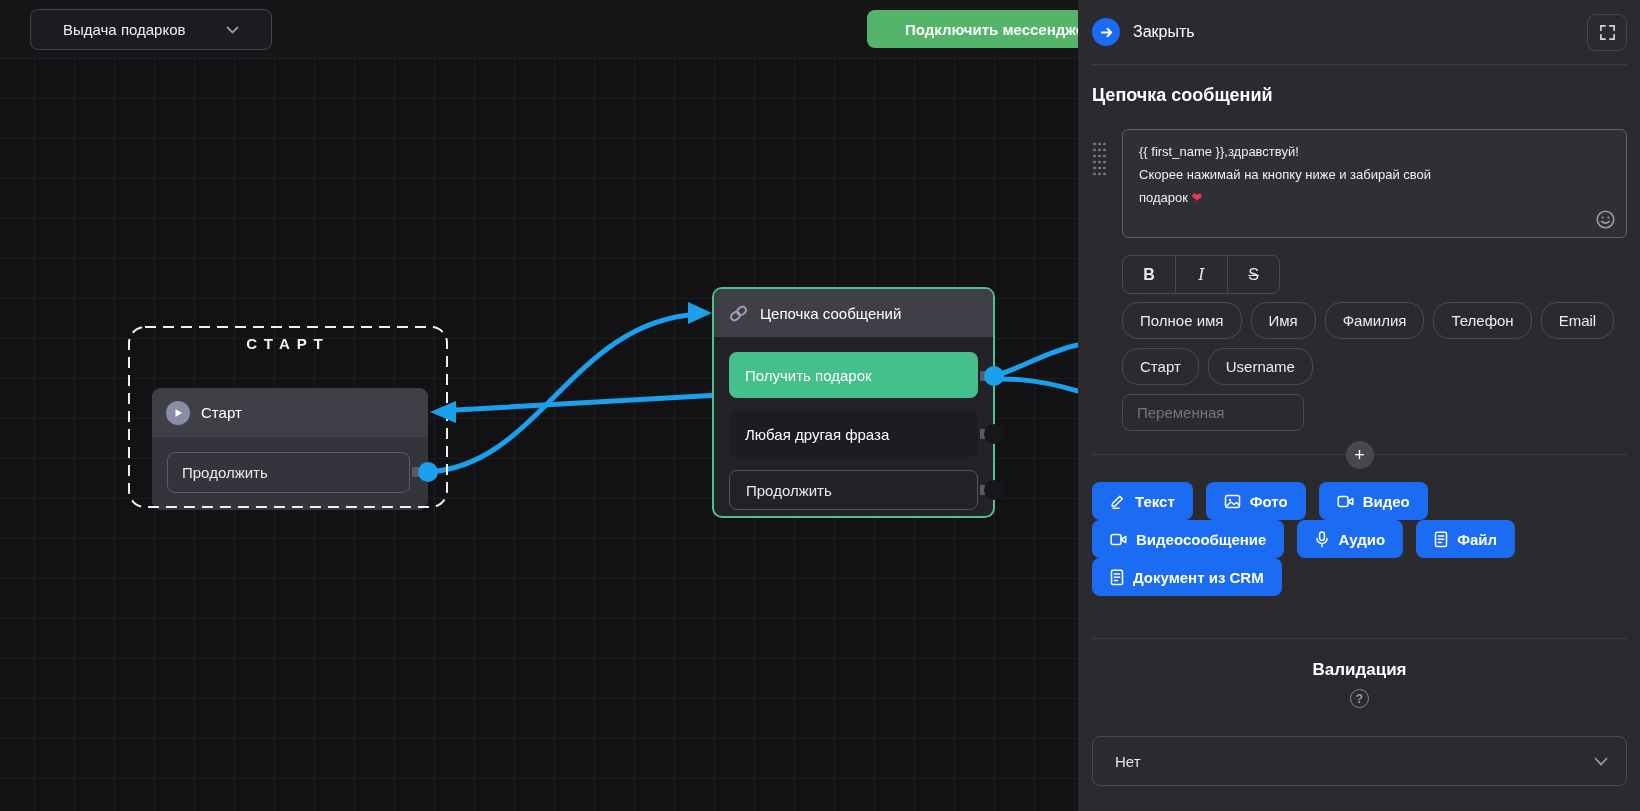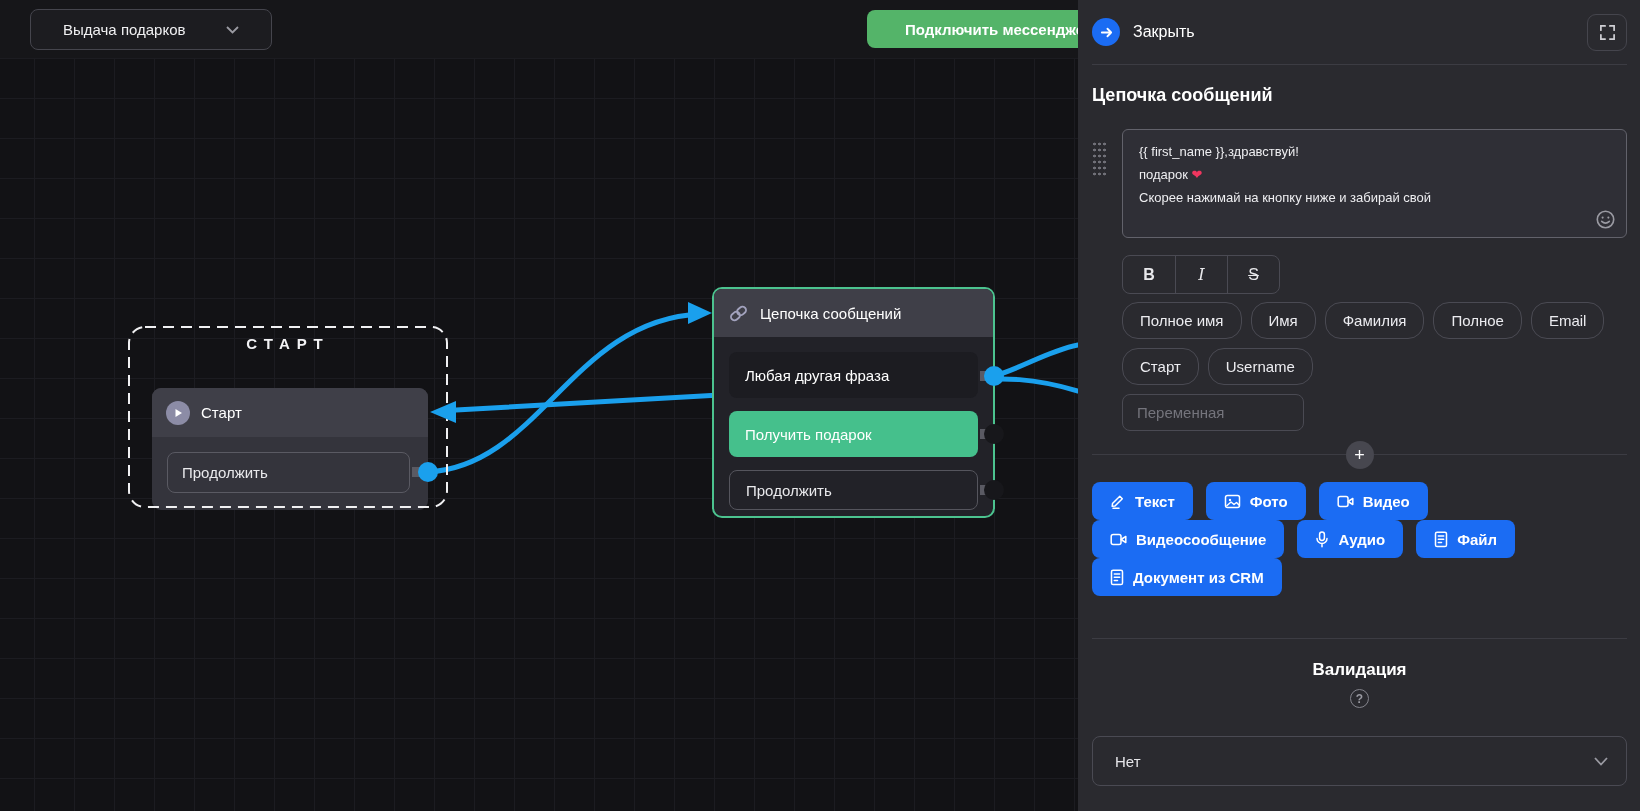--- a/index.html
+++ b/index.html
@@ -182,25 +182,25 @@
           <svg width="21" height="21" viewBox="0 0 21 21" fill="none" stroke="#a2a2bd" stroke-width="1.9">
             <g transform="rotate(-40 10.5 10.5)">
               <rect x="1.8" y="7" width="9.4" height="7" rx="3.5"></rect>
               <rect x="9.8" y="7" width="9.4" height="7" rx="3.5"></rect>
             </g>
           </svg>
         </span>
         <span>Цепочка сообщений</span>
       </div>
       <div class="chain-body">
+        <div class="chain-btn primary">
+          <span>Получить подарок</span>
+        </div>
         <div class="chain-btn dark">
           <span>Любая другая фраза</span>
-        </div>
-        <div class="chain-btn primary">
-          <span>Получить подарок</span>
         </div>
         <div class="chain-btn ghost">
           <span>Продолжить</span>
         </div>
       </div>
     </div>
 
     <svg class="layer overlay" viewBox="0 0 1078 811">
 
       <rect x="129" y="327" width="318" height="180" rx="16" fill="none" stroke="#f0f0f2" stroke-width="2" stroke-dasharray="11 7"></rect>
@@ -252,22 +252,22 @@
         </span>
       </button>
     </div>
 
     <h2 class="section-title">Цепочка сообщений</h2>
 
     <div class="msg-row">
       <div class="drag-handle"></div>
       <div class="textarea">
         <div>{{ first_name }},здравствуй!</div>
+        <div>Скорее нажимай на кнопку ниже и забирай свой</div>
         <div><span>подарок </span><span class="heart">❤</span></div>
-        <div>Скорее нажимай на кнопку ниже и забирай свой</div>
         <span class="smiley">
           <svg width="21" height="21" viewBox="0 0 22 22" fill="none" stroke="#9a9aa2" stroke-width="1.7">
             <circle cx="11" cy="11" r="8.6"></circle>
             <circle cx="8" cy="9" r="1.1" fill="#9a9aa2" stroke="none"></circle>
             <circle cx="14" cy="9" r="1.1" fill="#9a9aa2" stroke="none"></circle>
             <path d="M7 13 Q11 16.6 15 13" stroke-linecap="round"></path>
           </svg>
         </span>
       </div>
     </div>
@@ -275,21 +275,21 @@
     <div class="fmt-group">
       <button class="fmt-btn" style="font-weight:700;">B</button>
       <button class="fmt-btn fmt-i">I</button>
       <button class="fmt-btn fmt-s">S</button>
     </div>
 
     <div class="chips">
       <button class="chip">Полное имя</button>
       <button class="chip">Имя</button>
       <button class="chip">Фамилия</button>
-      <button class="chip">Полное</button>
+      <button class="chip">Телефон</button>
       <button class="chip">Email</button>
       <button class="chip">Старт</button>
       <button class="chip">Username</button>
     </div>
 
     <input class="var-input" placeholder="Переменная" style="">
 
     <div class="plus-row">
       <button class="plus-circle">+</button>
     </div>

